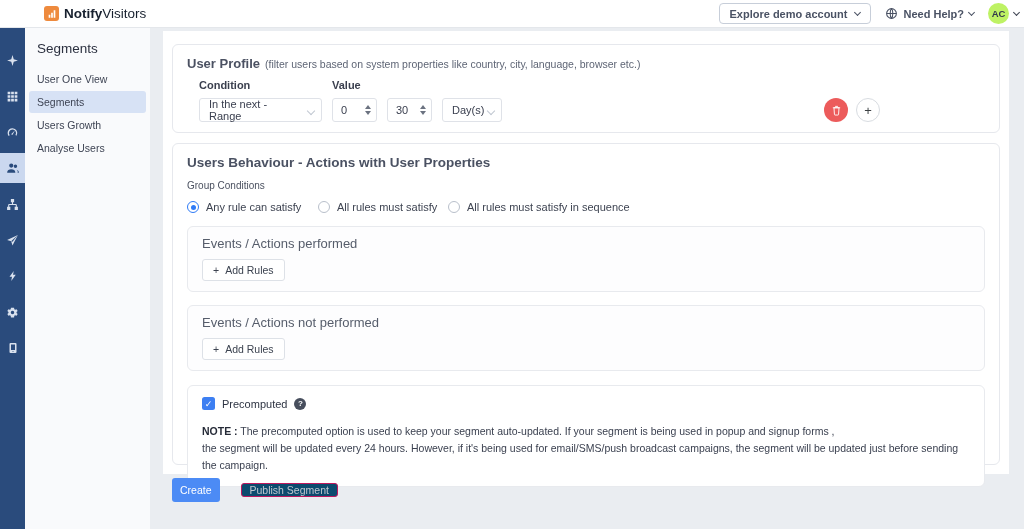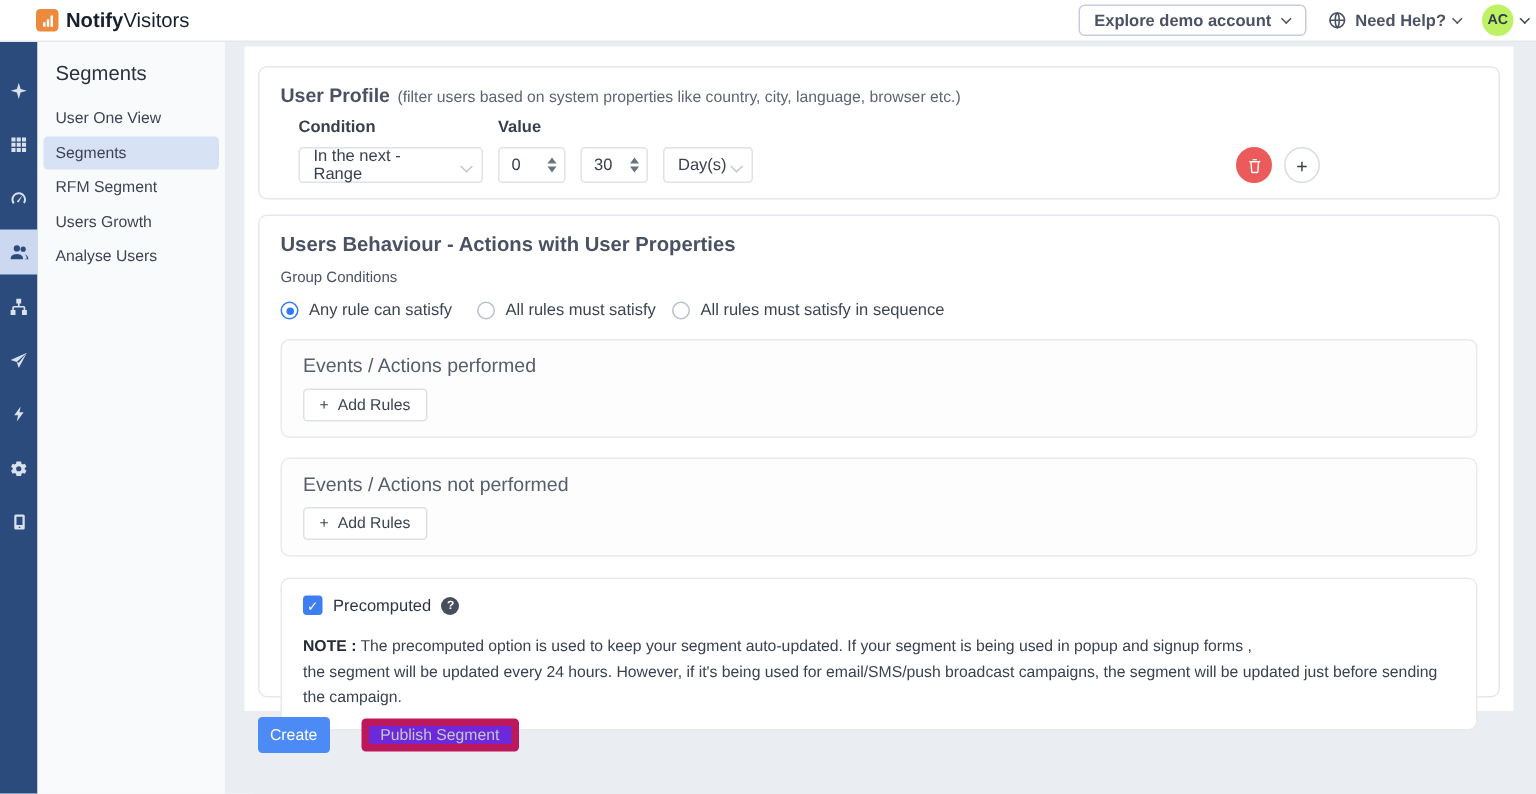--- a/index.html
+++ b/index.html
@@ -10,21 +10,21 @@
     background: #eaedf1;
     overflow: hidden;
     color: #3e4452;
   }
   
   .topbar {
     position: absolute; top:0; left:0; right:0; height:28px;
     background:#fff; border-bottom:1px solid #e4e7eb;
     display:flex; align-items:center; z-index:10;
   }
-  .brand { display:flex; align-items:center; gap:5px; margin-left:24px;text-align:right; }
+  .brand { display:flex; align-items:center; gap:5px; margin-left:44px;text-align:right; }
   .brand-icon { width:15px; height:15px; border-radius:3px; background:#ee8a3d;
     display:flex; align-items:center; justify-content:center; }
   .brand-text { font-size:13.5px; color:#17202e; }
   .brand-text .b { font-weight:700; }
   .topbar-right { margin-left:auto; display:flex; align-items:center; gap:14px; margin-right:5px; }
   .explore-btn { border:1px solid #c7ced9; border-radius:4px; height:21px; padding:0 10px;
     display:flex; align-items:center; gap:8px; font-size:11px; font-weight:700; color:#4a5264;
     background:#fff; cursor:pointer; }
   .help { display:flex; align-items:center; gap:5px; font-size:11px; font-weight:700; color:#4a5264; cursor:pointer; }
   .avatar-wrap { display:flex; align-items:center; gap:5px; cursor:pointer; }
@@ -96,21 +96,21 @@
   .cbx { width:13px; height:13px; border-radius:2.5px; background:#3d7ff2; color:#fff;
     font-size:9px; display:flex; align-items:center; justify-content:center; flex:0 0 auto; }
   .pre-label { font-size:11px; color:#2e3443; }
   .help-ic { width:12px; height:12px; border-radius:50%; background:#474e5d; color:#fff;
     font-size:8px; font-weight:700; display:flex; align-items:center; justify-content:center; cursor:pointer; }
   .note { margin-top:13px; font-size:10.5px; color:#3b4150; line-height:1.6; }
   .note .nb { font-weight:700; color:#262b38; }
   .footer { margin:13px 0 0 9px; display:flex; align-items:center; }
   .create-btn { background:#4c8bf5; color:#fff; border:none; font-size:10.5px;
     padding:6px 8px; border-radius:3px; min-width:45px; cursor:pointer; }
-  .publish-btn { background:#6d28d9; border:5px solid #be185d; color:#c1c6cf; font-size:10.5px;
+  .publish-btn { background:#0c4a6e; border:1px solid #be185d; color:#c1c6cf; font-size:10.5px;
     padding:0 8px; border-radius:3px; margin-left:21px; min-width:88px; cursor:default; }
 </style>
 </head>
 <body>
 
 <div class="topbar">
   <div class="brand">
     <span class="brand-icon">
       <svg width="10" height="10" viewBox="0 0 24 24">
           <path d="M4 14h4v7H4zm6-5h4v12h-4zm6-6h4v18h-4z" fill="#fff"></path>
@@ -186,21 +186,20 @@
     <svg width="12" height="12" viewBox="0 0 24 24">
         <path fill-rule="evenodd" d="M7 2h10a2 2 0 0 1 2 2v16a2 2 0 0 1-2 2H7a2 2 0 0 1-2-2V4a2 2 0 0 1 2-2zm1 3h8v11H8zm3 13.4h2v1.6h-2z" fill="currentColor"></path>
       </svg>
   </div>
 </div>
 
 <div class="sidenav">
   <div class="sidenav-title">Segments</div>
   <div class="nav-item">User One View</div>
   <div class="nav-item sel">Segments</div>
-  <div class="nav-item">RFM Segment</div>
   <div class="nav-item">Users Growth</div>
   <div class="nav-item">Analyse Users</div>
 </div>
 
 <div class="main">
   <div class="card">
 
     <div class="panel panel-profile">
       <div class="pp-head">
         <span>User Profile</span>

